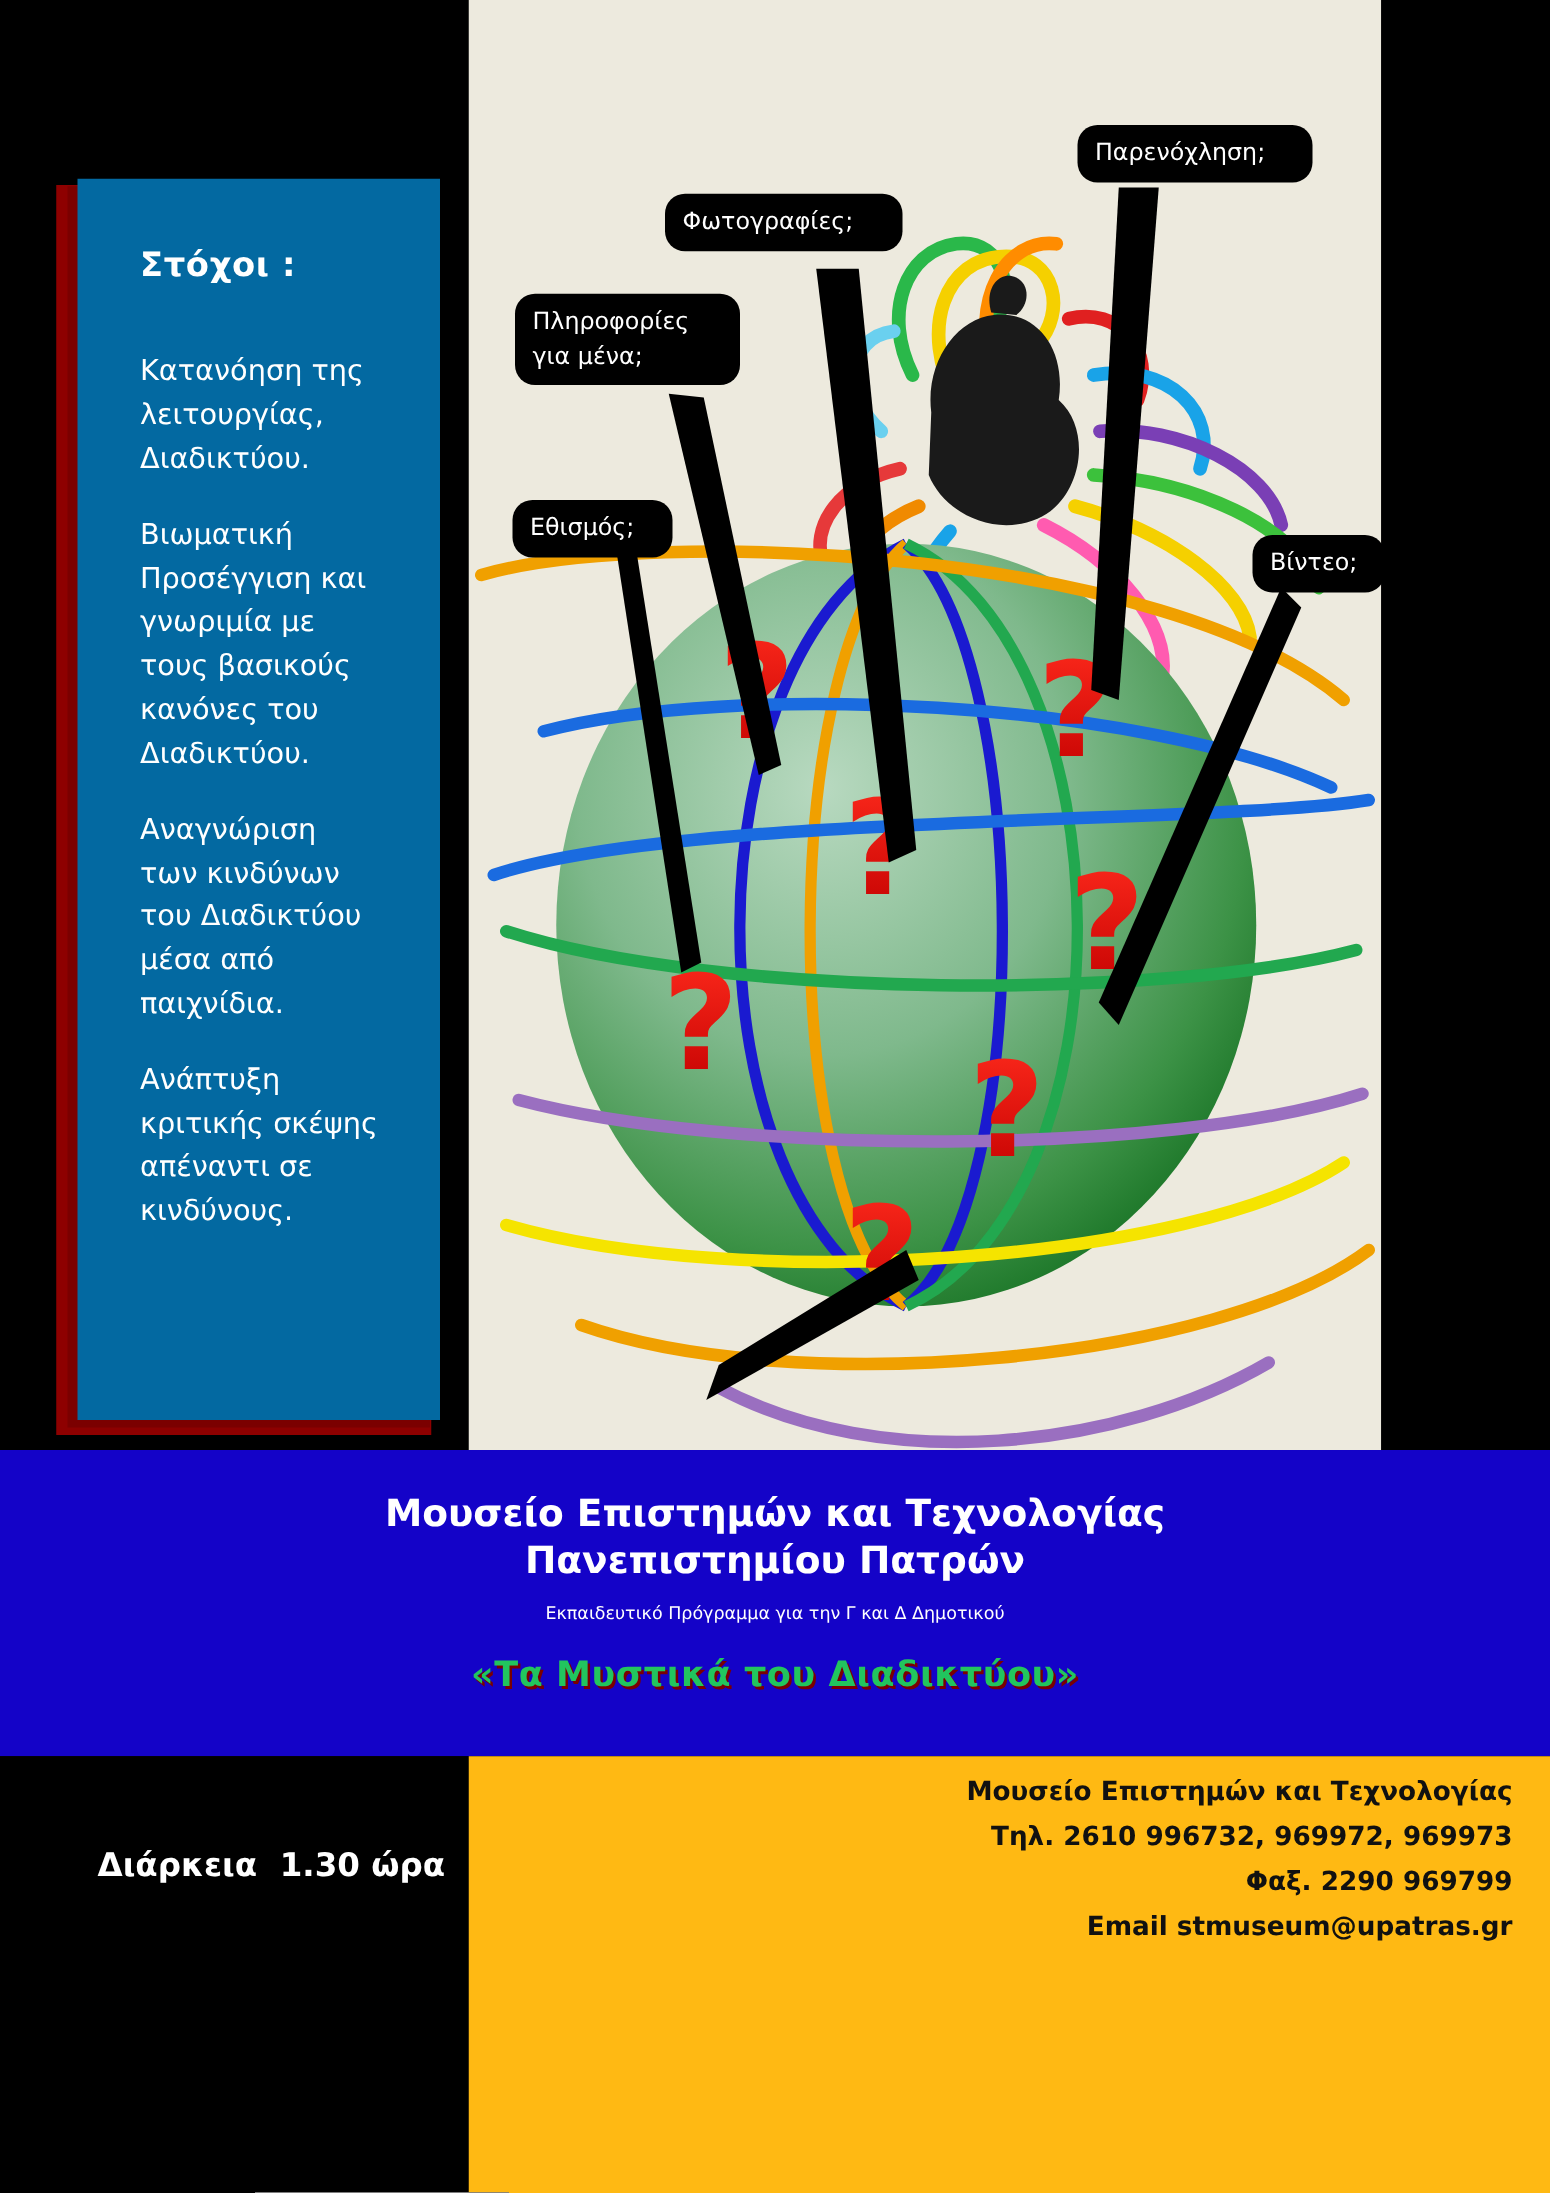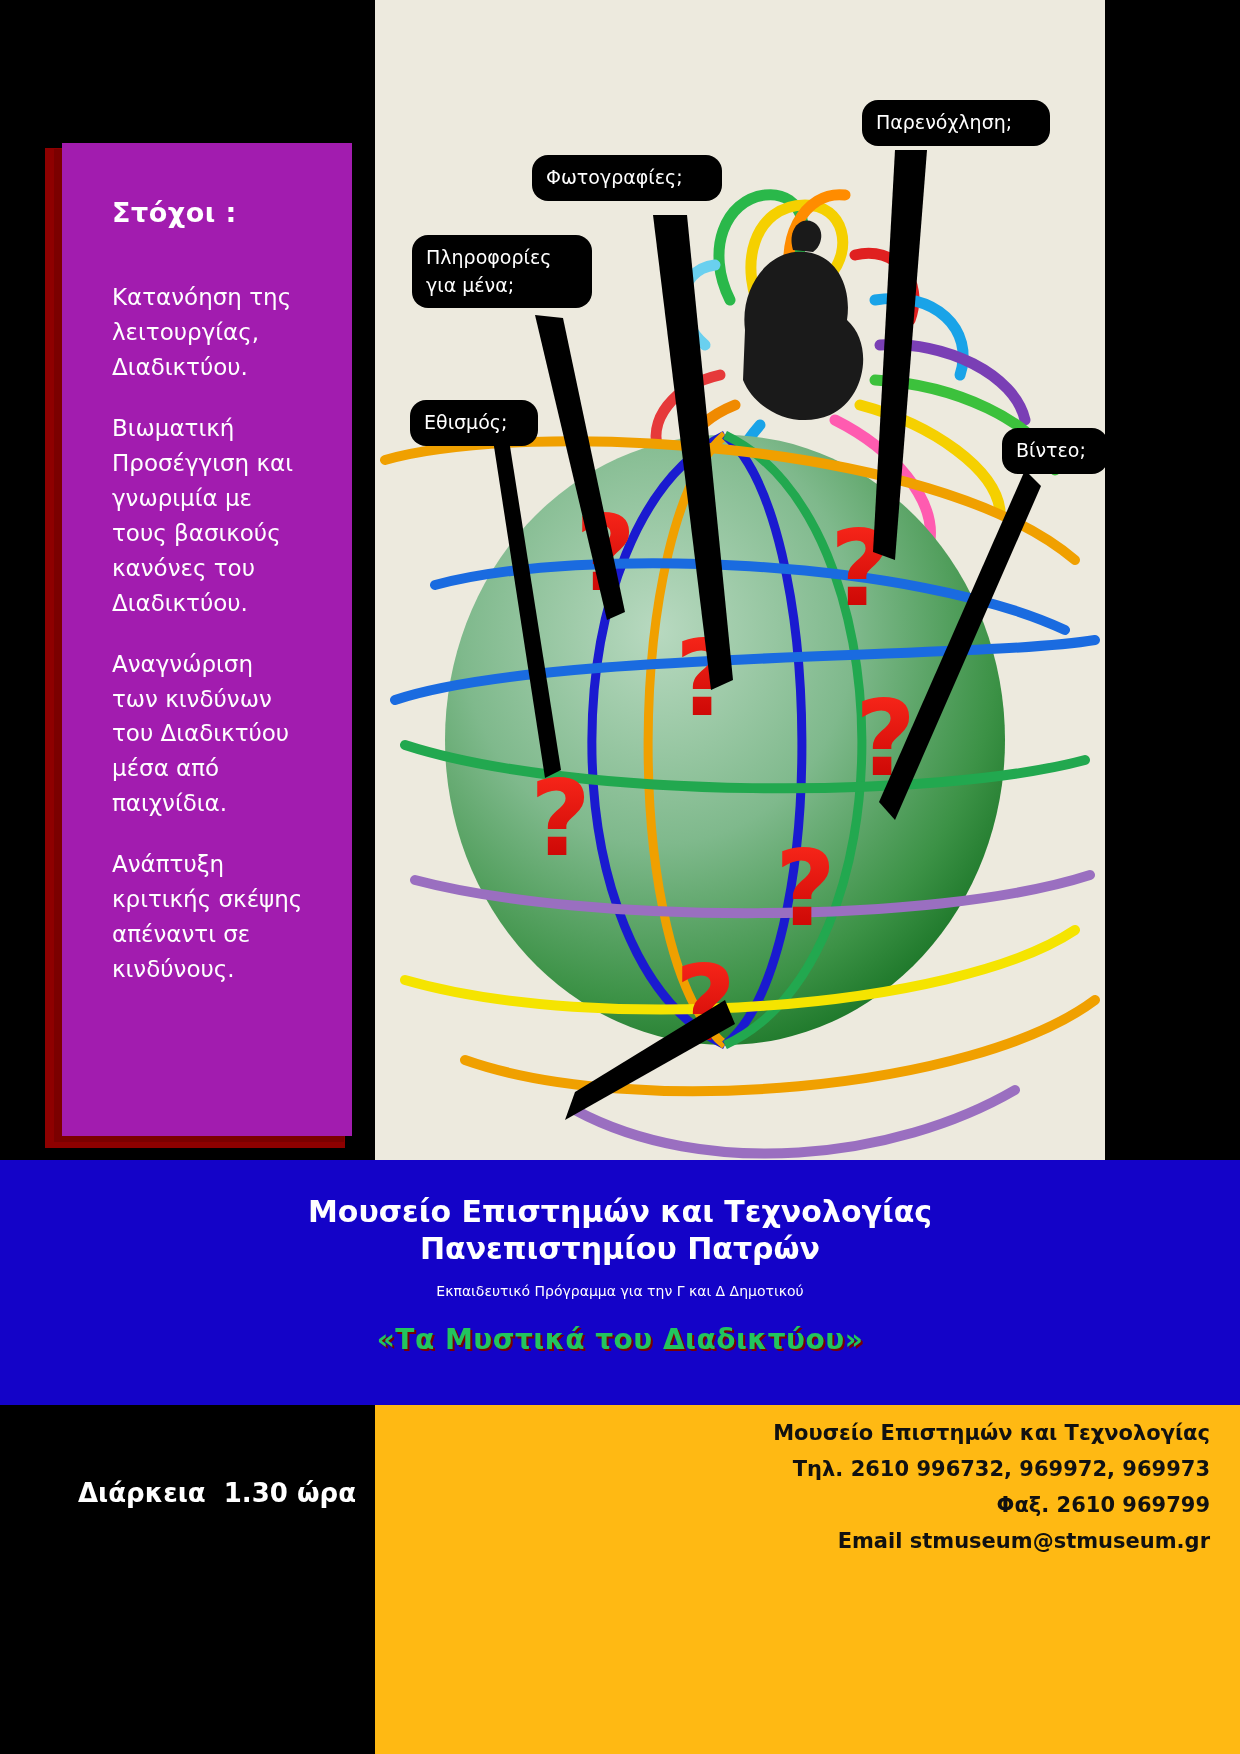--- a/index.html
+++ b/index.html
@@ -22,21 +22,21 @@
   }
 
   
   .red-shadow{
     position:absolute;left:45px;top:148px;width:300px;height:1000px;
     background:#8e0000;
     transform:skewY(0deg);
   }
   .red-box{
     position:absolute;left:62px;top:143px;width:290px;height:993px;
-    background:#a21caf;
+    background:#0369a1;
     box-shadow:-8px 6px 0 rgba(120,0,0,.85);
   }
   .red-box .inner{
     padding:54px 30px 0 50px;
     color:#fff;
   }
   .objectives-title{
     font-size:27px;font-weight:bold;letter-spacing:.5px;margin:0 0 52px 0;
     white-space:pre;
   }
@@ -206,19 +206,19 @@
     <div class="program-line">Εκπαιδευτικό Πρόγραμμα για την Γ και Δ Δημοτικού</div>
     <div class="title-main">«Τα Μυστικά του Διαδικτύου»</div>
   </div>
 
   <div class="bottom-strip"></div>
   <div class="yellow-box"></div>
 
   <div class="contact">
     <div>Μουσείο Επιστημών και Τεχνολογίας</div>
     <div>Τηλ. 2610 996732, 969972, 969973</div>
-    <div>Φαξ. 2610 969799</div>
-    <div>Email stmuseum@stmuseum.gr</div>
+    <div>Φαξ. 2290 969799</div>
+    <div>Email stmuseum@upatras.gr</div>
   </div>
 
   <div class="duration">Διάρκεια  1.30 ώρα</div>
 
 </div>
 
 </body></html>

